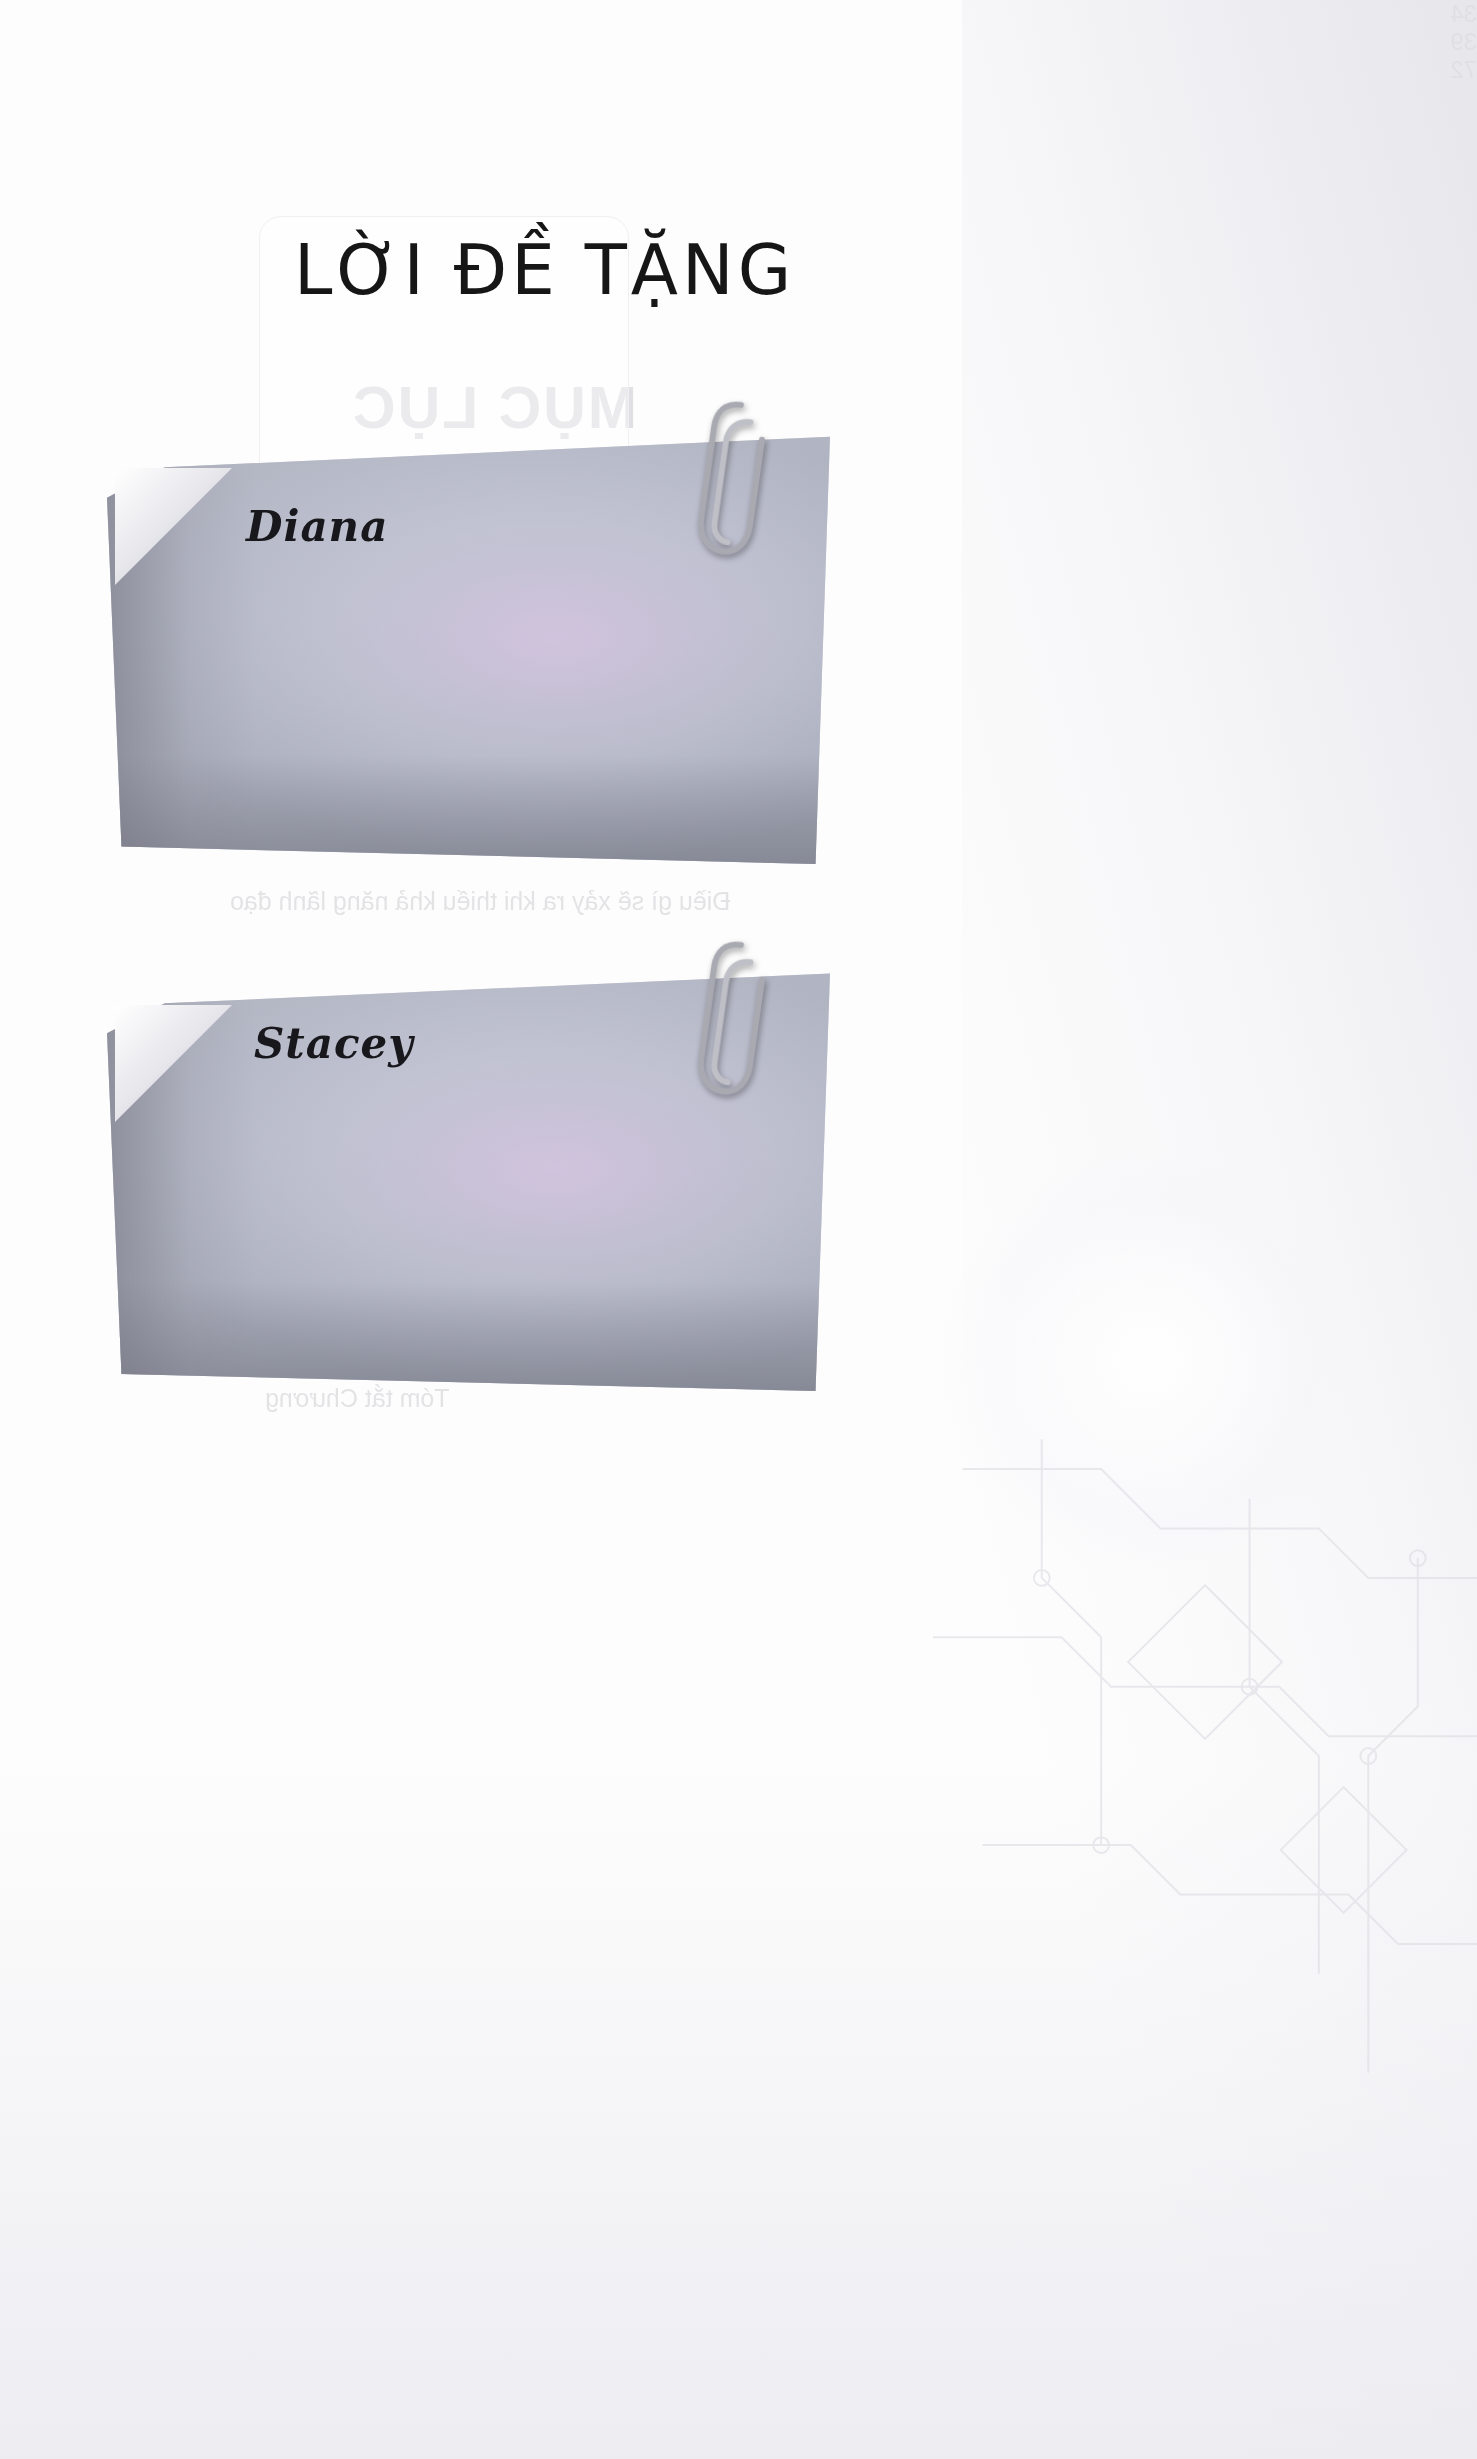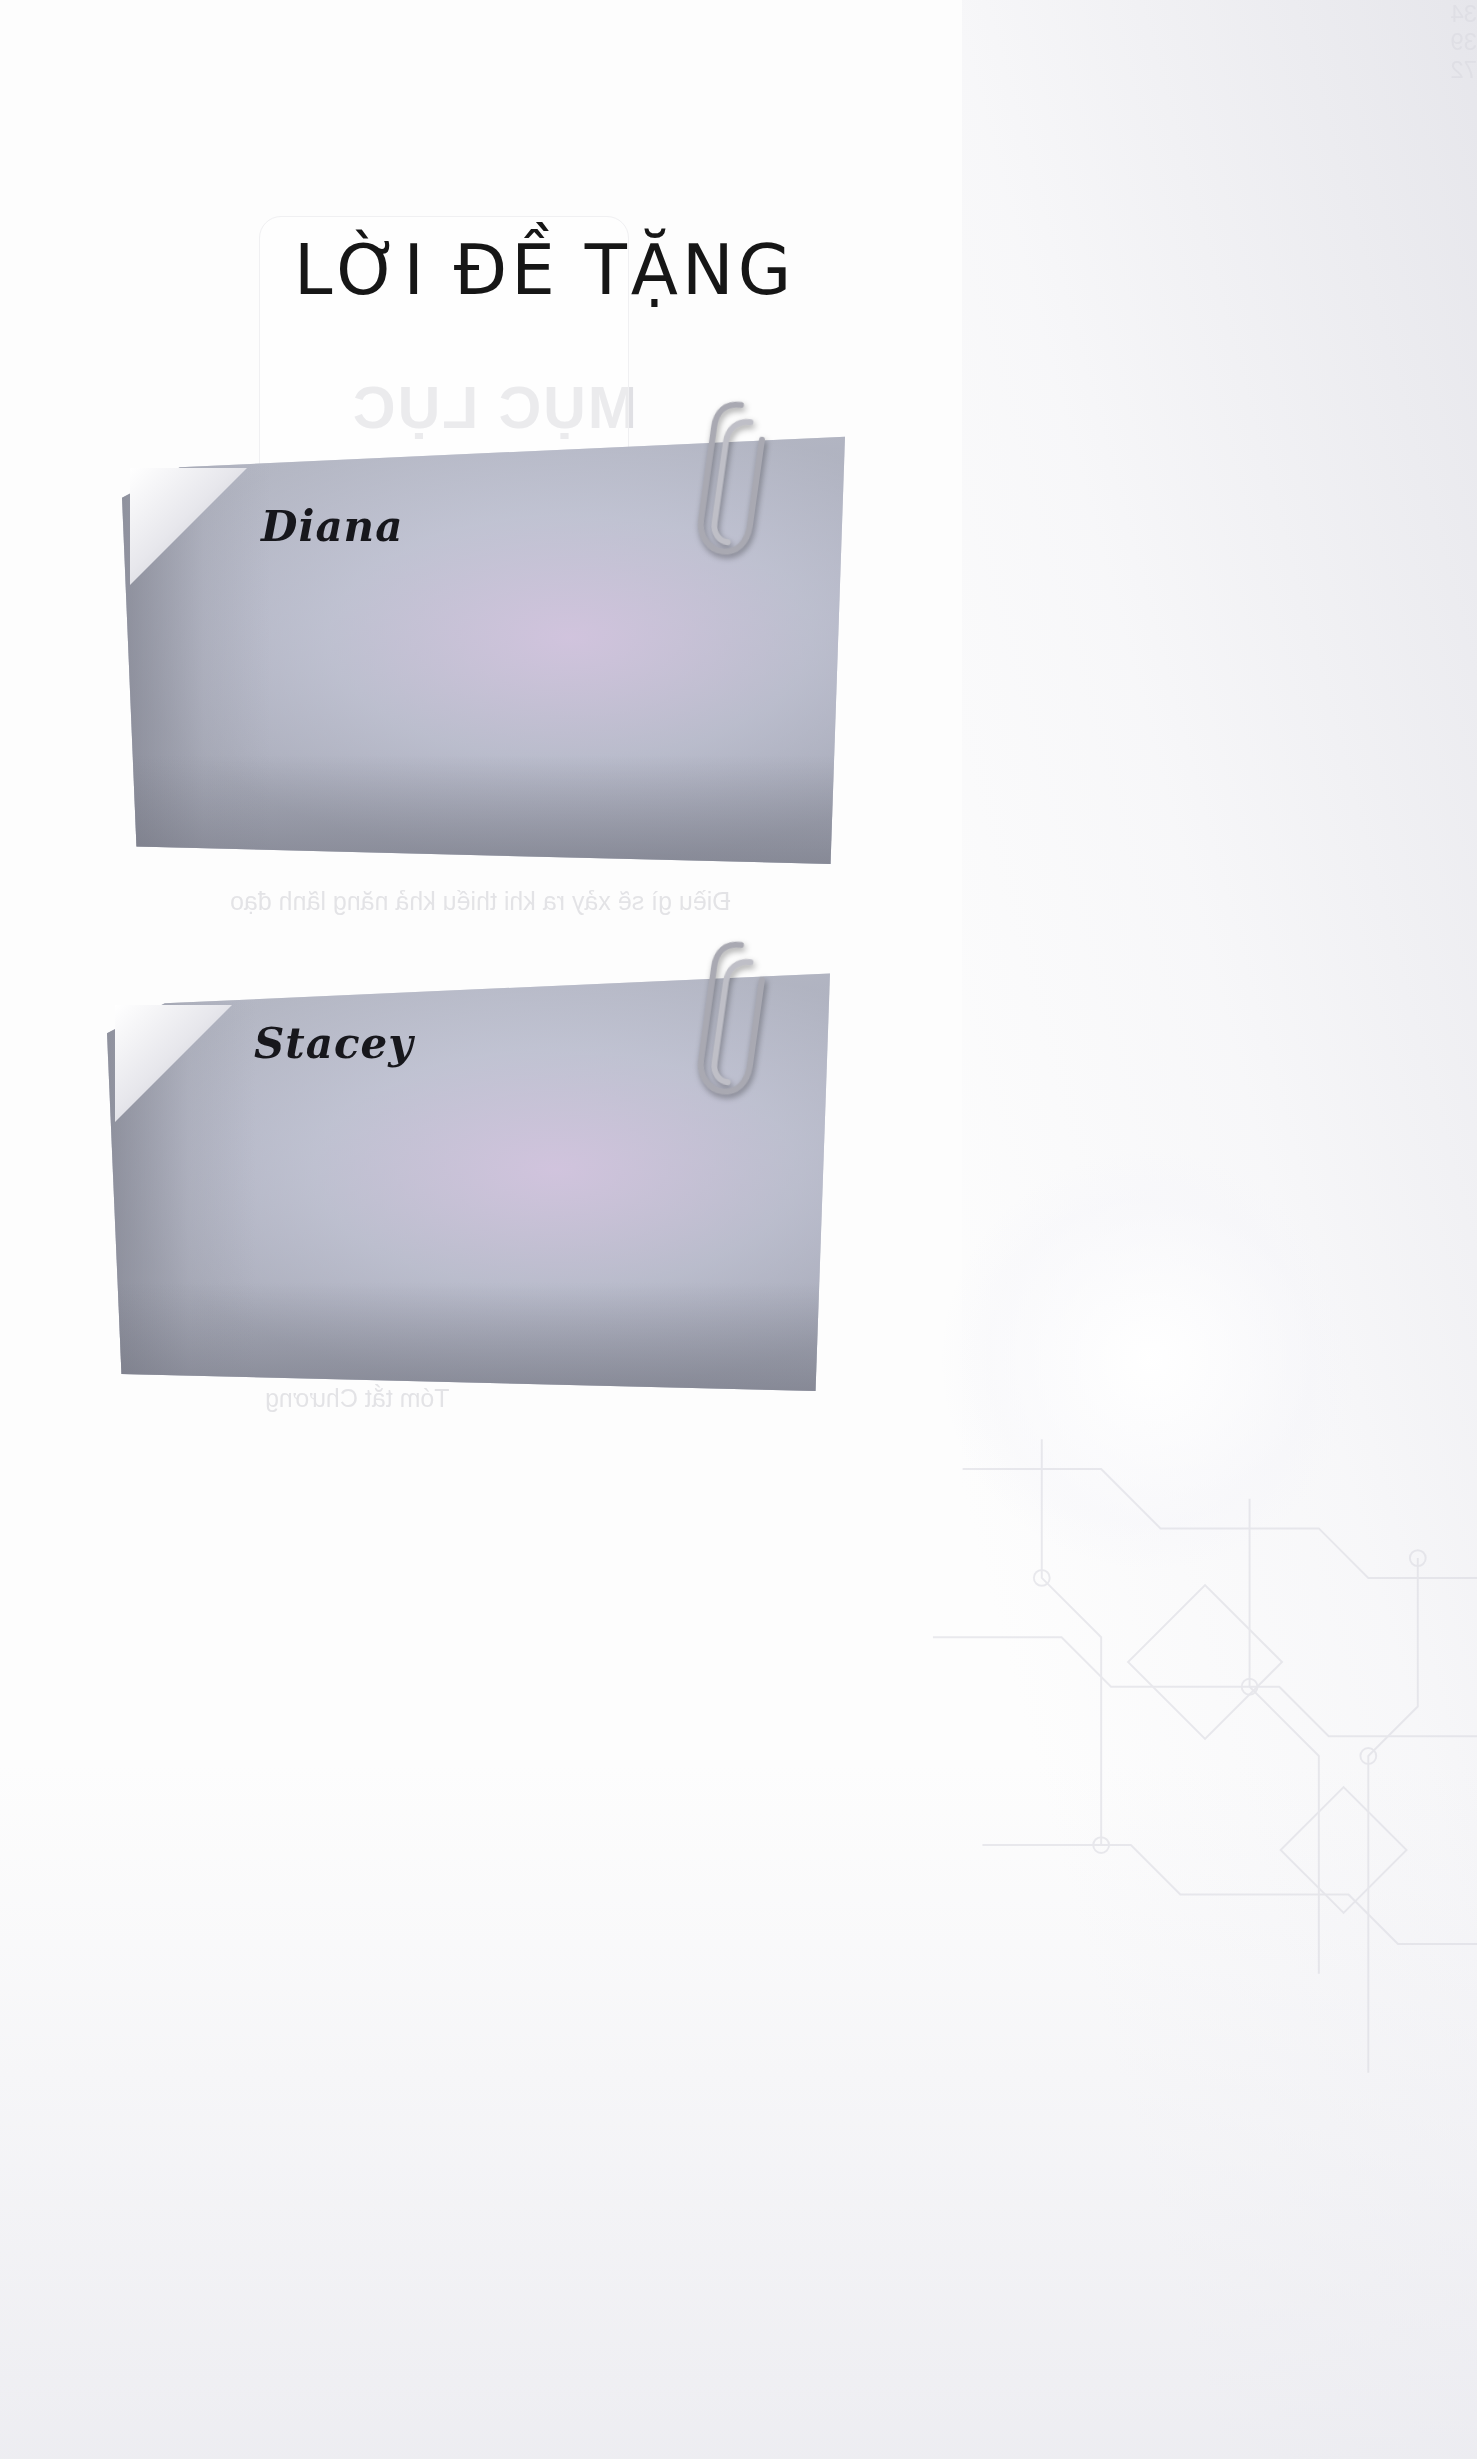--- a/index.html
+++ b/index.html
@@ -234,21 +234,21 @@
       <circle cx="350" cy="310" r="8"></circle>
       <circle cx="470" cy="380" r="8"></circle>
       <circle cx="200" cy="470" r="8"></circle>
       <circle cx="520" cy="180" r="8"></circle>
     </g>
   </svg>
 
   <div class="title-block"></div>
   <div class="page-title">LỜI ĐỀ TẶNG</div>
 
-  <div class="note" style="left:122px; top:428px; width:723px; height:436px;">
+  <div class="note" style="left:107px; top:428px; width:723px; height:436px;">
     <div class="note-paper" style="clip-path: polygon(8% 9%, 100% 2%, 98% 100%, 2% 96%, 0 16%);">
       <div class="note-shade-left"></div>
       <div class="note-shade-bottom"></div>
     </div>
     <div class="curl" style="left:8px; top:40px;"></div>
 
     <div class="note-name" style="left:139px; top:74px;">Diana</div>
   </div>
 
   <svg class="clip" style="left:699px; top:396px;" viewBox="0 0 64 170">

